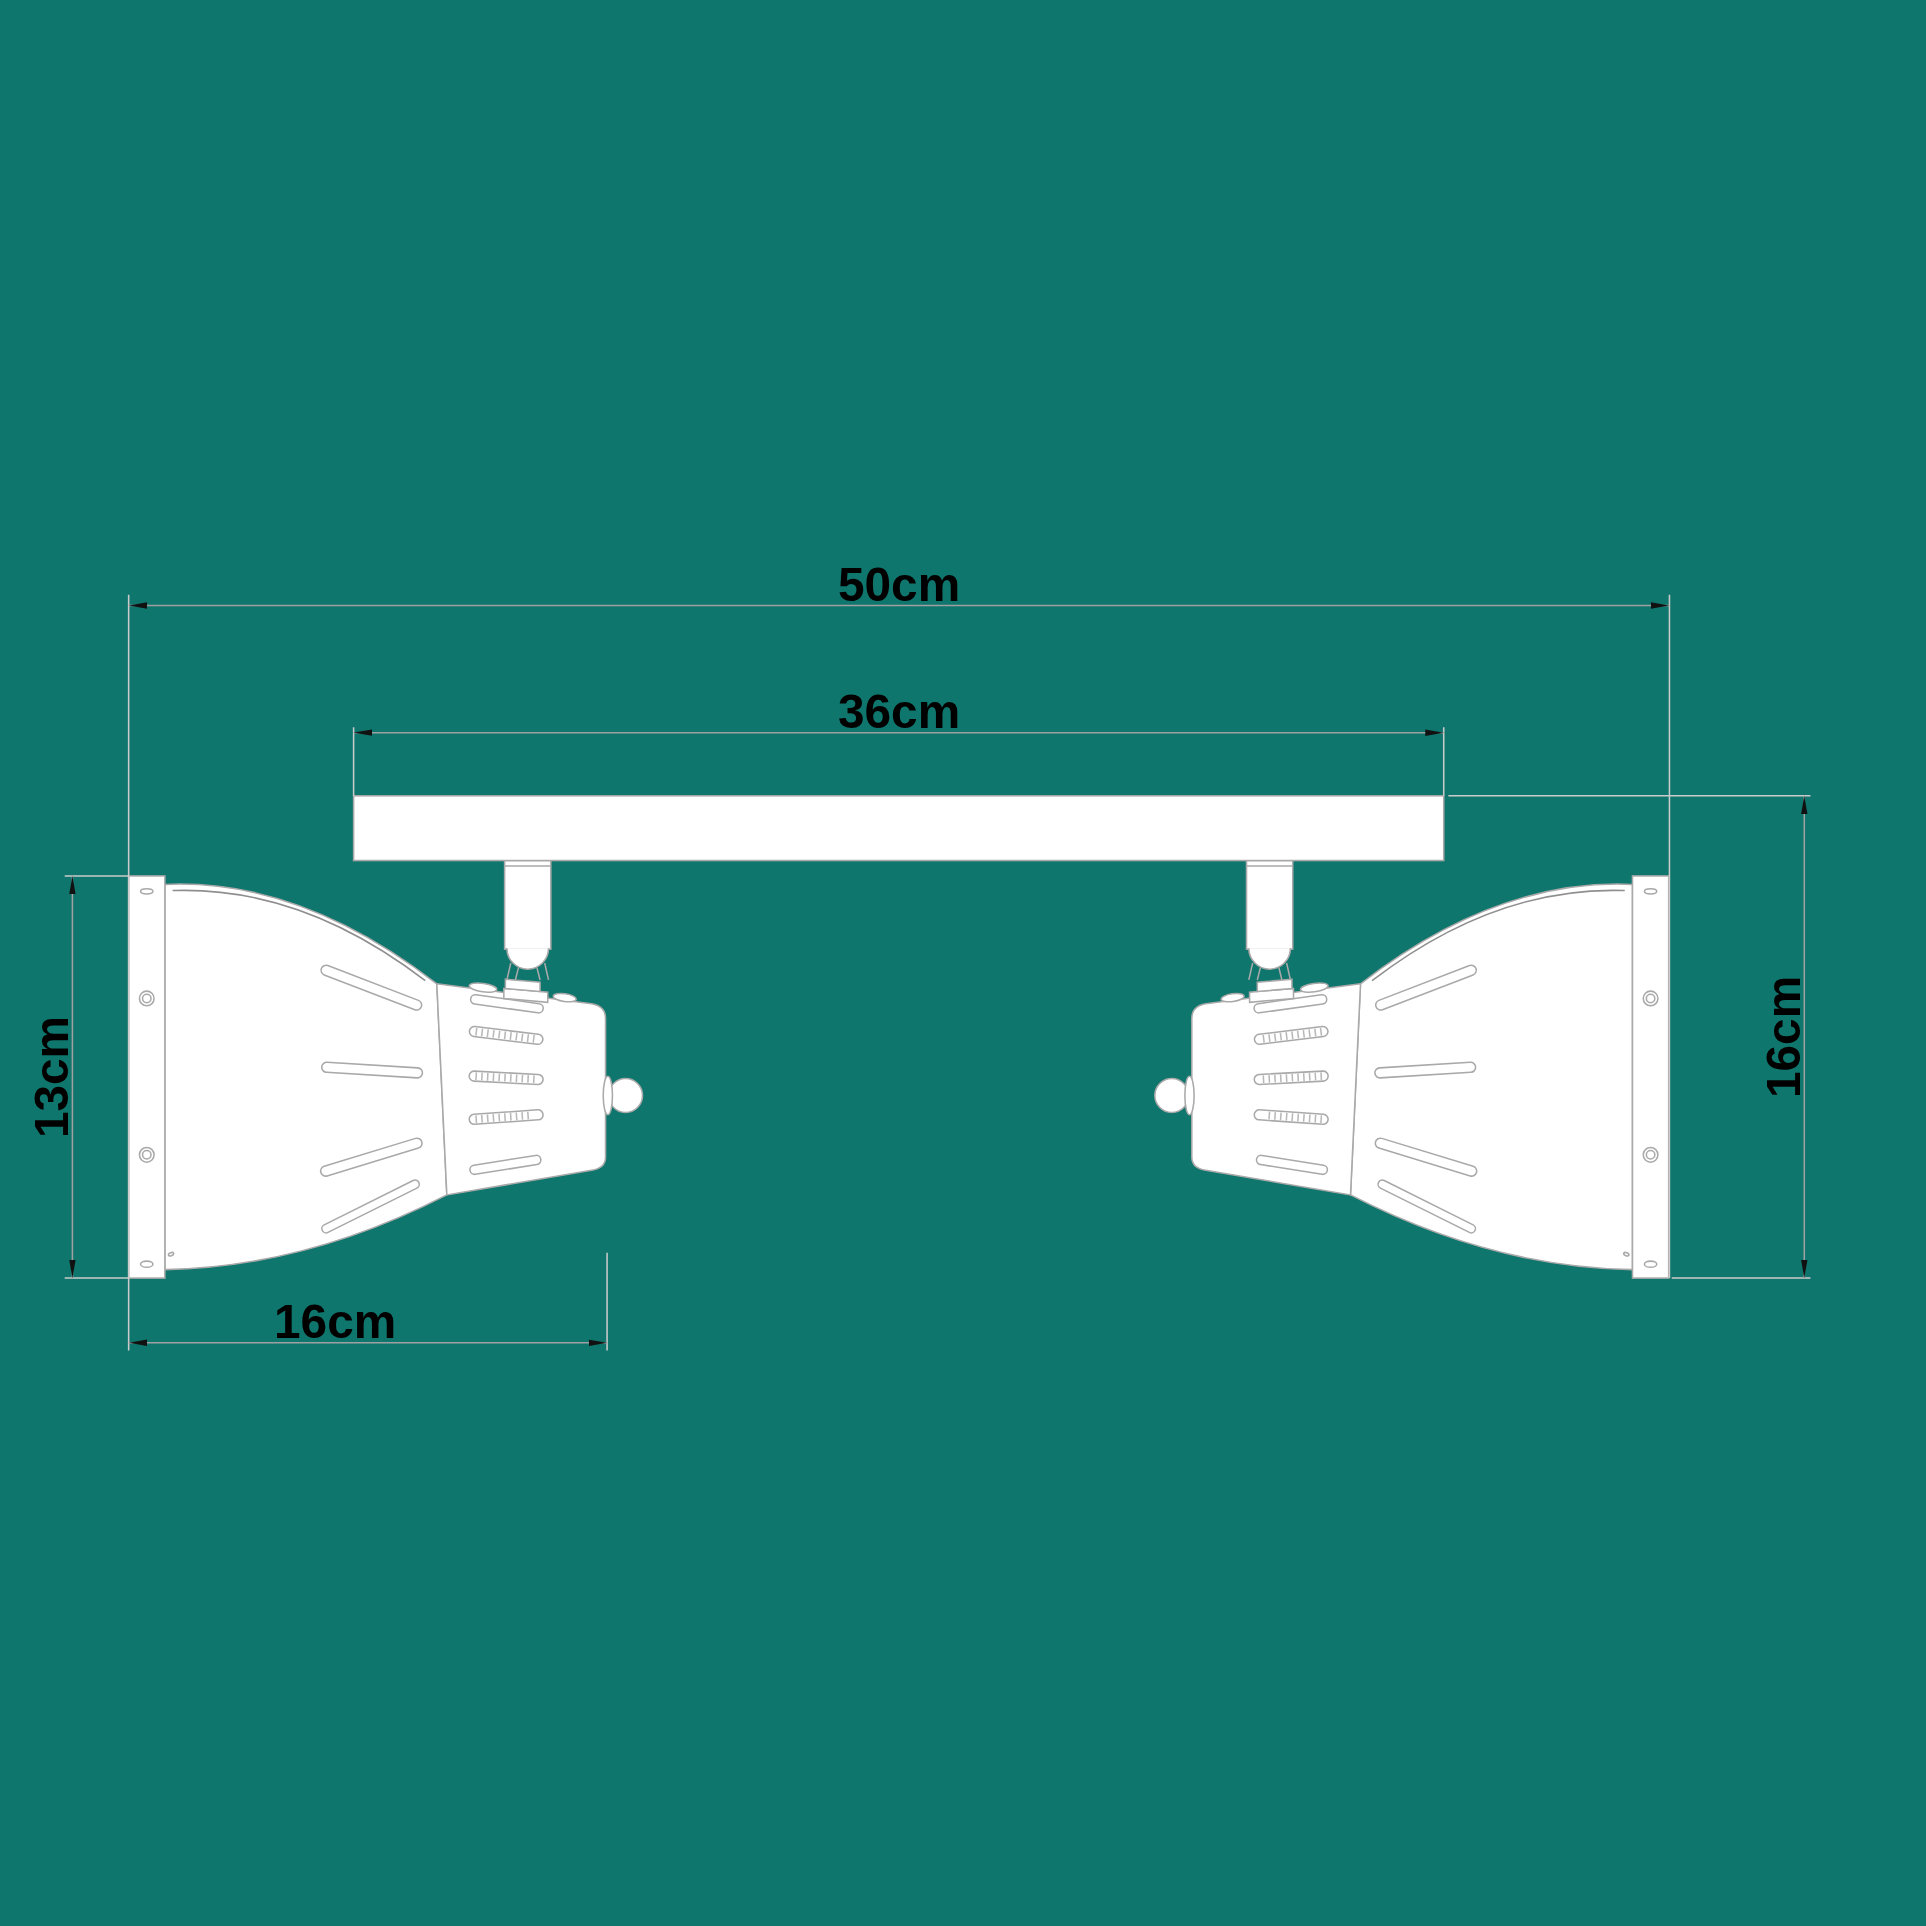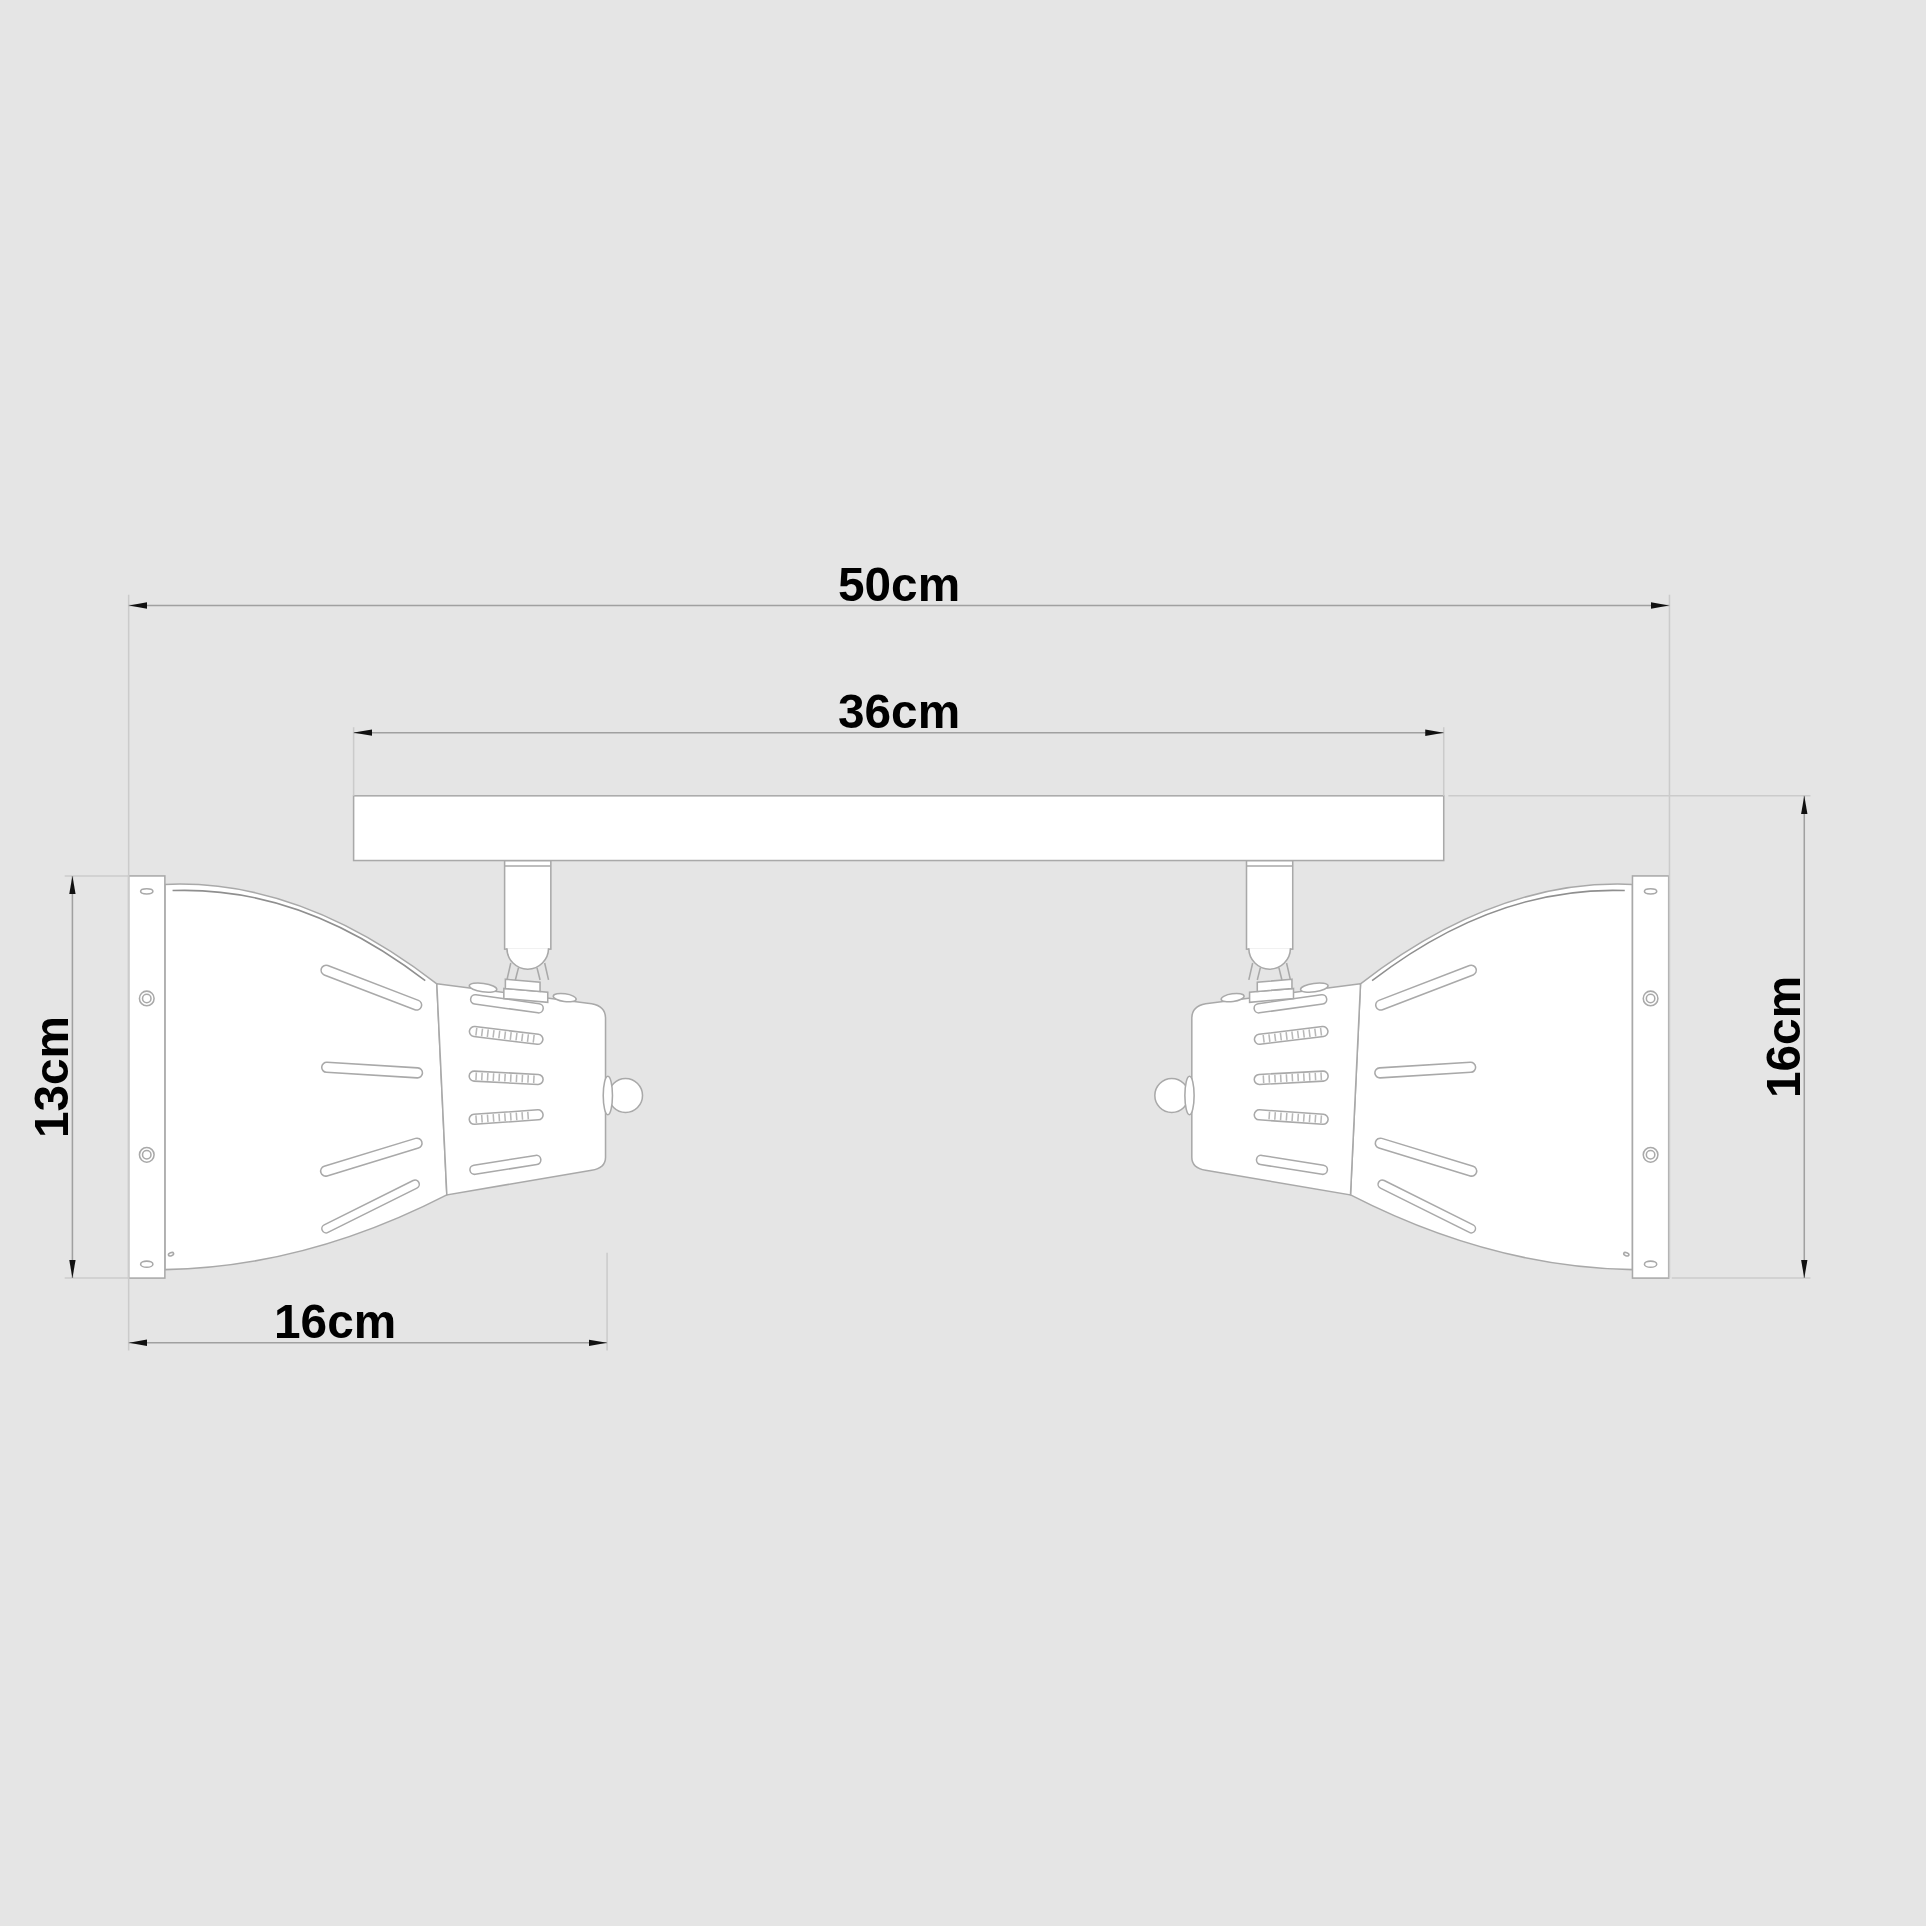--- a/index.html
+++ b/index.html
@@ -1,16 +1,16 @@
 <!DOCTYPE html>
 <html style="font-size:12.3px"><head>
 <meta charset="utf-8">
 <style>
   html,body{margin:0;padding:0;background:#fff;}
-  .page{width:1926px;height:1926px;position:relative;background:#e5e5e5;overflow:hidden;}
+  .page{width:1926px;height:1926px;position:relative;background:#0f766e;overflow:hidden;}
   svg{display:block;}
   text.dim{font-family:"Liberation Sans",sans-serif;font-weight:700;font-size:62px;fill:#000;}
 </style>
 </head>
 <body>
 
 <div class="page">
 <svg width="1926" height="1926" viewBox="0 0 2500 2500">
   <defs>
     <marker id="arr" viewBox="0 0 24 10" refX="24" refY="5" markerWidth="24" markerHeight="10" markerUnits="userSpaceOnUse" orient="auto-start-reverse">

